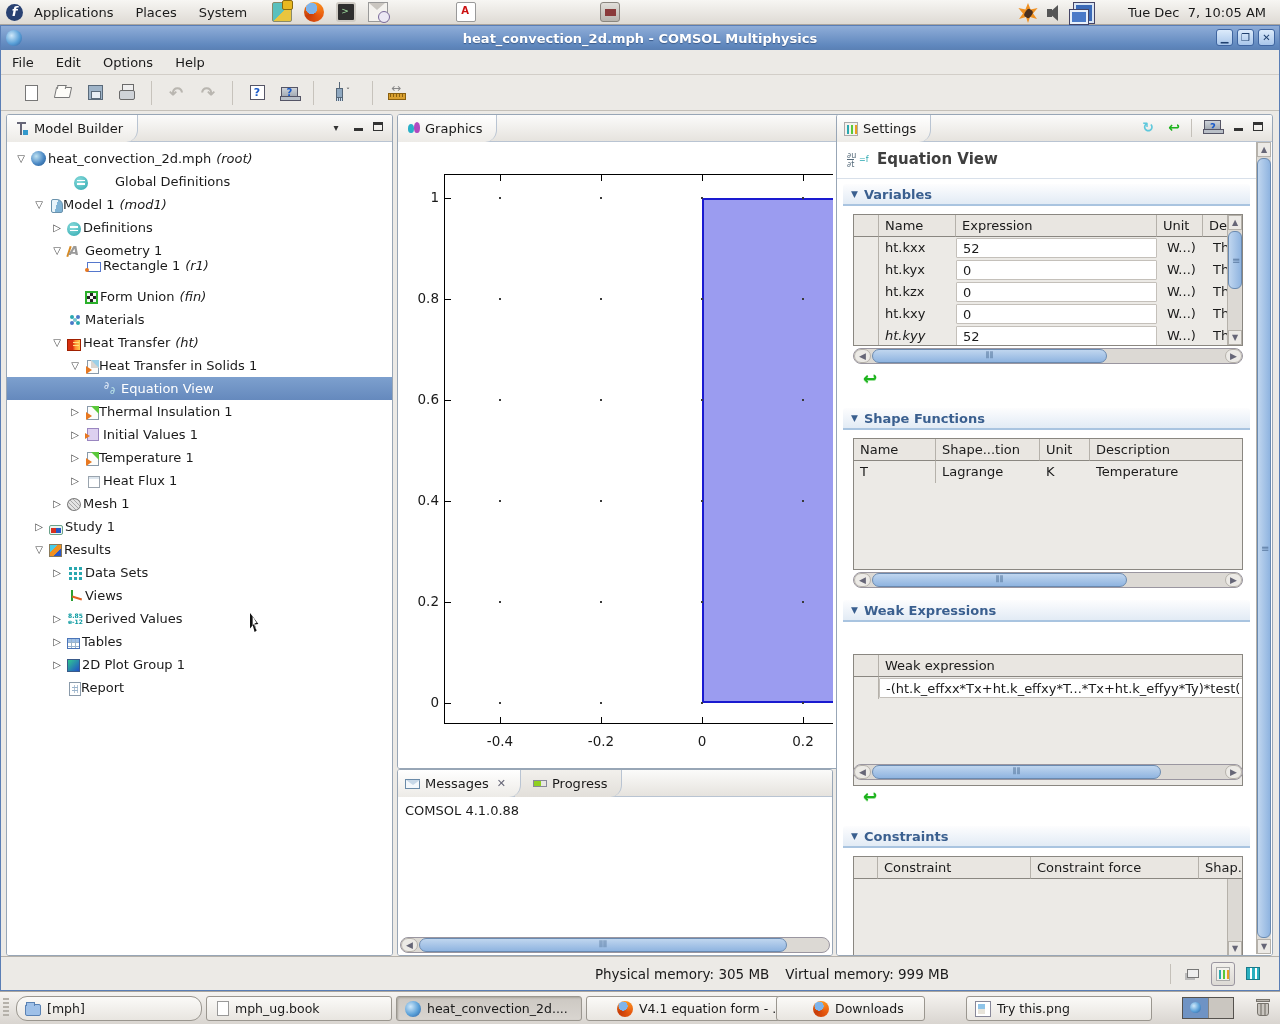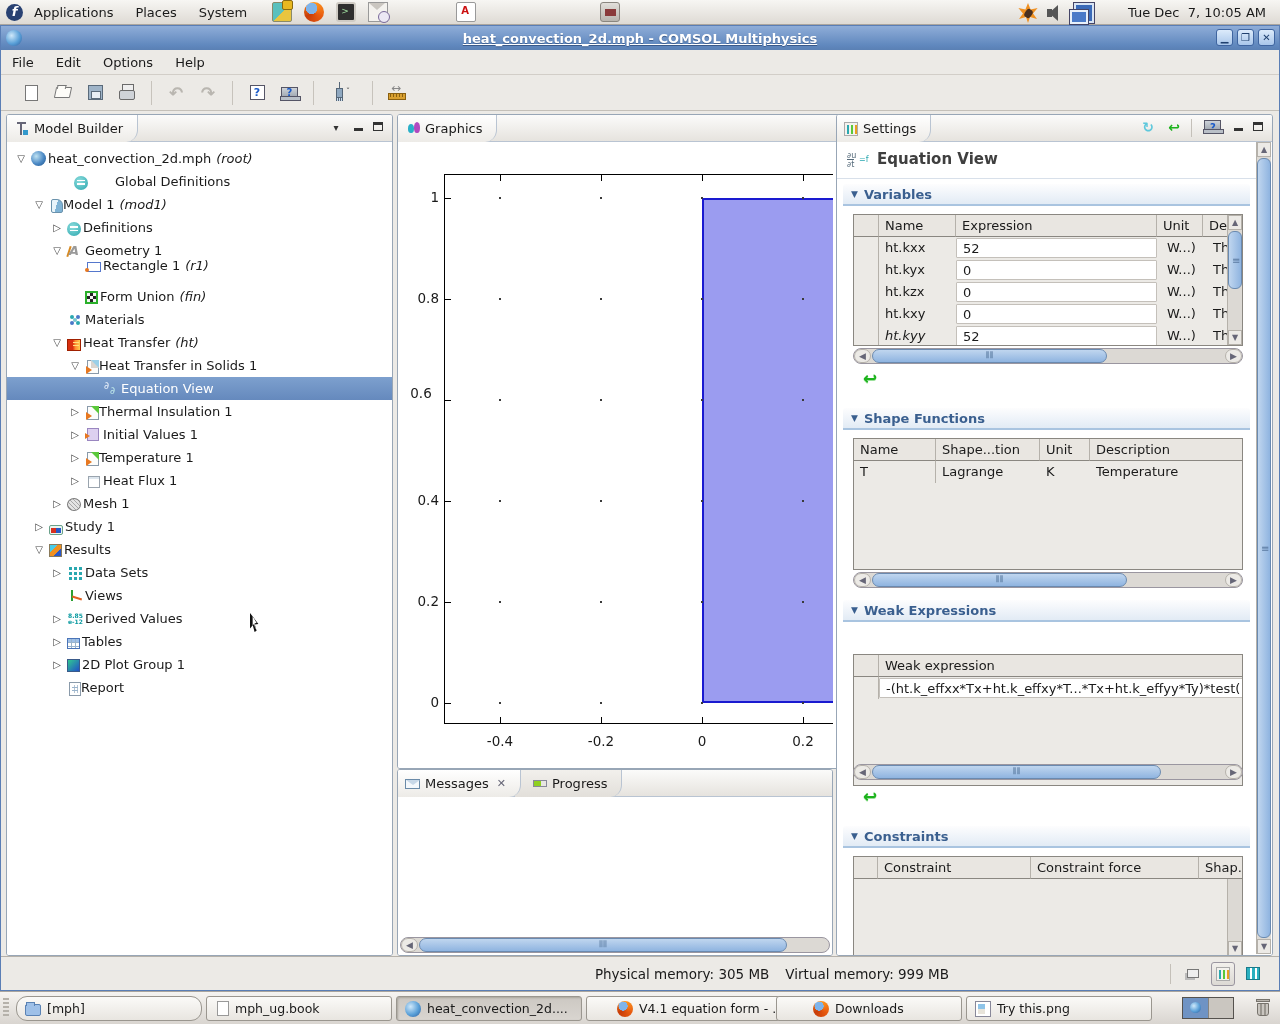--- a/index.html
+++ b/index.html
@@ -36,21 +36,21 @@
   .ic-volume::after { content:""; position:absolute; left:3px; top:2px; border:8px solid transparent; border-right:9px solid #555; border-left:0; }
   .ic-network { background:#3a6ab8; border:2px solid #d8e4f4; box-shadow:0 0 0 1px #446; }
   .ic-network::after { content:""; position:absolute; left:-6px; top:5px; width:14px; height:10px; background:#4a7ac8; border:2px solid #e8f0fa; box-shadow:0 0 0 1px #446; }
 
   
   #app-window { position:absolute; left:0; top:25px; width:1280px; height:966px;
     border:1px solid #5a7eb5; background:#eceae6; }
   #titlebar { position:absolute; left:0; top:0; width:100%; height:24px;
     background:linear-gradient(#8fadd8,#6088be 80%,#5a80b4); display:flex; align-items:center; }
   #titlebar .title { position:absolute; left:0; right:0; text-align:center; color:#fff; font-weight:bold;
-    text-shadow:0 1px 1px #3a5a8a; font-size:13px;text-decoration:underline; }
+    text-shadow:0 1px 1px #3a5a8a; font-size:13px; }
   .win-ic { width:16px; height:16px; margin-left:5px; border-radius:50%;
     background:radial-gradient(circle at 35% 35%, #cfe8fa, #5aa0d8 55%, #2a5a9a); z-index:1; }
   .winbtns { position:absolute; right:4px; top:3px; display:flex; gap:4px; }
   .winbtn { width:17px; height:17px; border:1px solid #3f65a0; border-radius:3px;
     background:linear-gradient(#dcebfb,#a9c6ea); color:#20406e; font-size:10px; line-height:15px; text-align:center; }
 
   #menubar { position:absolute; left:0; top:24px; width:100%; height:25px;
     background:#eceae6; border-bottom:1px solid #d2cec8; display:flex; align-items:center; }
   .menu-item { padding:0 11px; height:25px; line-height:25px; }
 
@@ -513,21 +513,21 @@
             <div class="griddot" style="left: 357px; top: 426px;"></div>
             <div class="griddot" style="left: 357px; top: 527px;"></div>
           </div>
         <div id="plot-labels">
             <div class="xlab" style="left: 33px; top: 558px;">-0.4</div>
             <div class="xlab" style="left: 134px; top: 558px;">-0.2</div>
             <div class="xlab" style="left: 235px; top: 558px;">0</div>
             <div class="xlab" style="left: 336px; top: 558px;">0.2</div>
             <div class="ylab" style="left: -42px; top: 14px;">1</div>
             <div class="ylab" style="left: -42px; top: 115px;">0.8</div>
-            <div class="ylab" style="left: -42px; top: 210px; text-align: center;">0.6</div>
+            <div class="ylab" style="left: -42px; top: 216px;">0.6</div>
             <div class="ylab" style="left: -42px; top: 317px;">0.4</div>
             <div class="ylab" style="left: -42px; top: 418px;">0.2</div>
             <div class="ylab" style="left: -42px; top: 519px;">0</div>
           </div>
       </div>
     </div>
   </div>
 
   <div class="panel" id="messages" style="left:396px;top:743px;width:436px;height:187px">
     <div class="panel-head">
@@ -539,20 +539,21 @@
         </span>
       </div>
       <div class="ptab inactive" style="left:117px;padding-left:18px">
         <span class="mtab">
           <span class="progbar"></span>
           <span>Progress</span>
         </span>
       </div>
     </div>
     <div class="panel-content">
+      <div style="padding:6px 7px">COMSOL 4.1.0.88</div>
       <div class="hscroll" style="left:2px;right:2px;bottom:2px">
         <span class="hs-btn" style="left:0">◀</span>
         <span class="hs-thumb" style="left:18px;width:86%"></span>
       </div>
     </div>
   </div>
 
   <div class="panel" id="settings" style="left:835px;top:88px;width:437px;height:842px">
     <div class="panel-head">
       <div class="ptab">
@@ -735,21 +736,21 @@
         <span>mph_ug.book</span>
       </div>
       <div class="task-item active" style="left: 396px; width: 186px;">
         <span class="tk-ic tk-comsol"></span>
         <span>heat_convection_2d....</span>
       </div>
       <div class="task-item" style="left: 586px; width: 194px; padding-left: 30px;">
         <span class="tk-ic ic-firefox"></span>
         <span>V4.1 equation form - ...</span>
       </div>
-      <div class="task-item" style="left: 776px; width: 186px; padding-left: 36px;">
+      <div class="task-item" style="left: 776px; width: 149px; padding-left: 36px;">
         <span class="tk-ic ic-firefox"></span>
         <span>Downloads</span>
       </div>
       <div class="task-item" style="left: 966px; width: 186px;">
         <span class="tk-ic tk-image"></span>
         <span>Try this.png</span>
       </div>
     </div>
   <div id="ws-switch">
     <span class="ws-cell" style="background:#6f93c4;position:relative">

